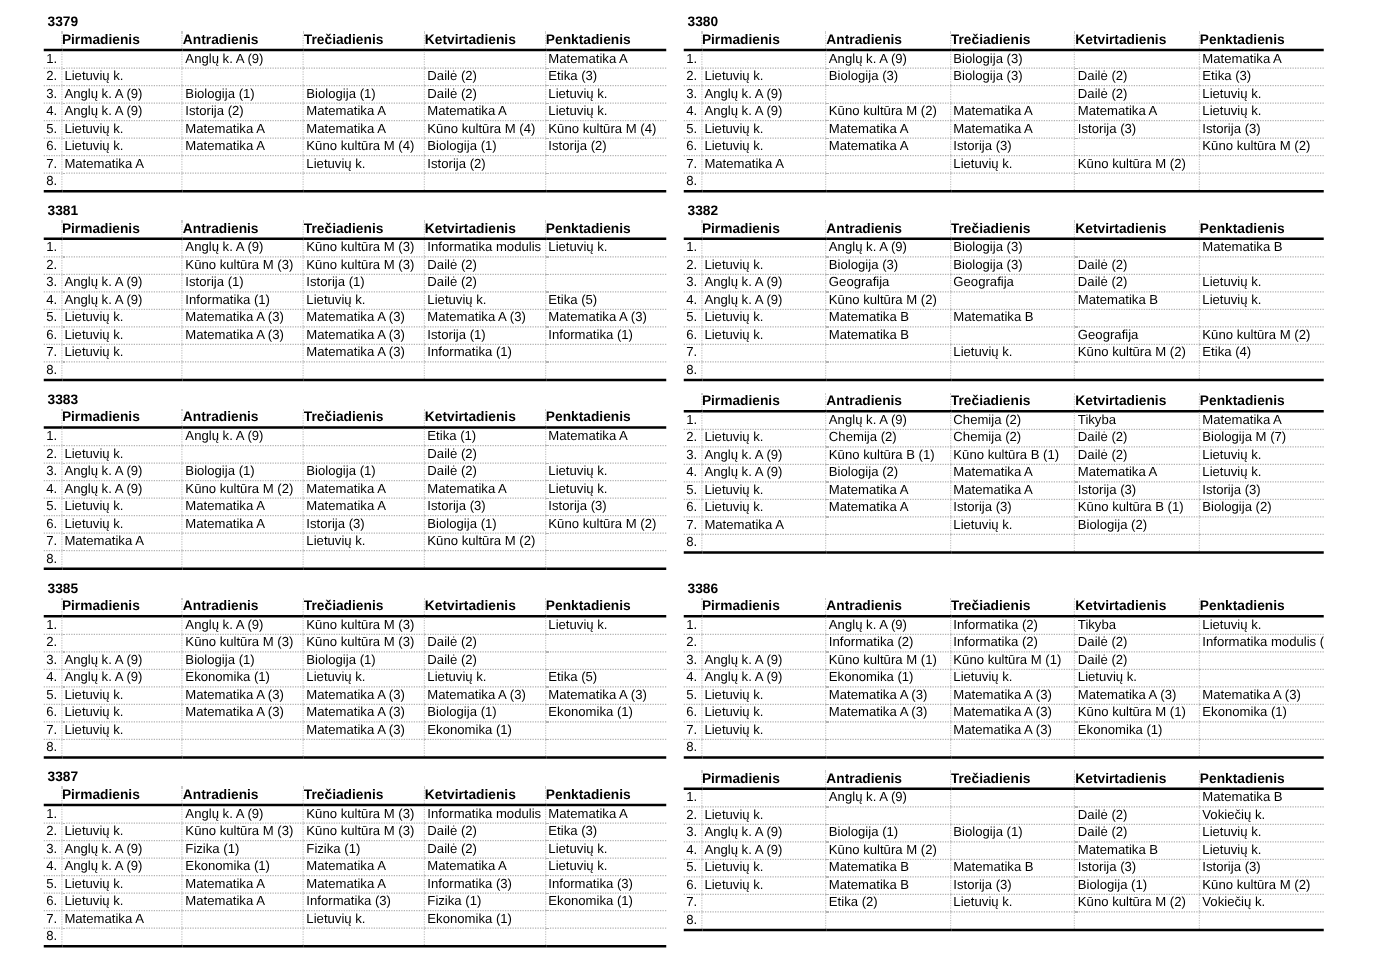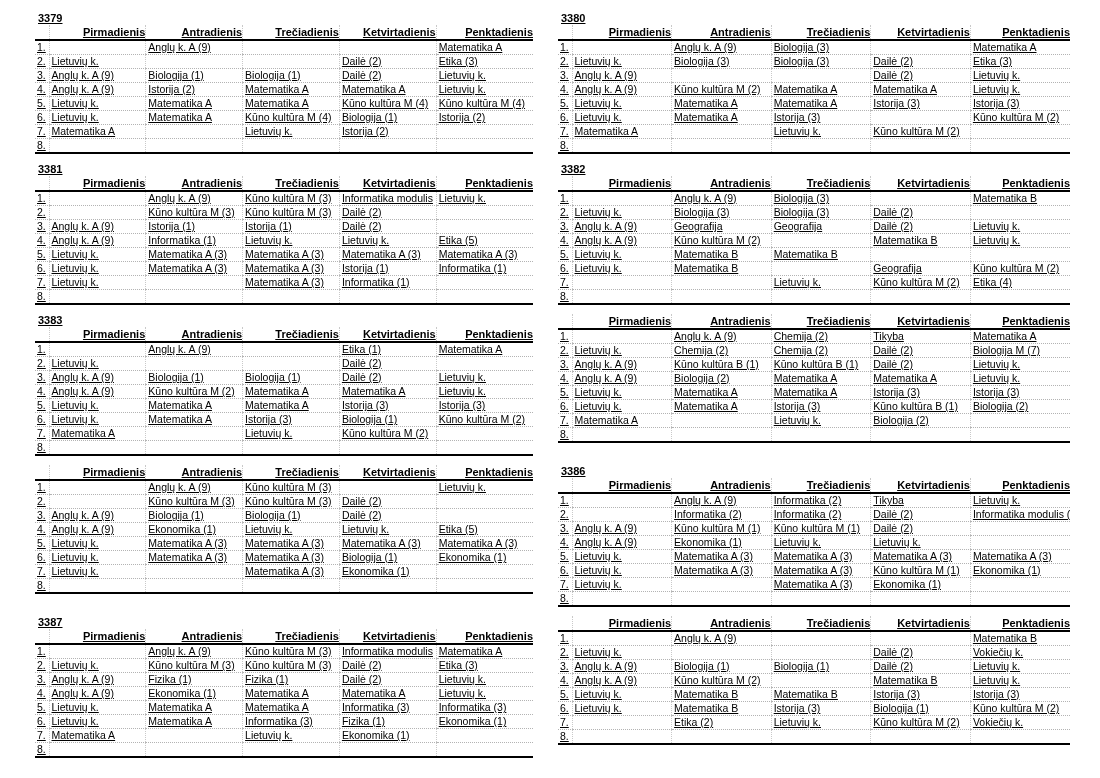--- a/index.html
+++ b/index.html
@@ -11,41 +11,40 @@
     color: #000;
     overflow: hidden;
   }
   .sheet {
     padding: 12px 0 0 35px;
     width: 1100px; height: 778px;
   }
   .grid {
     display: grid;
     grid-template-columns: 498px 512px;
-    column-gap: 25px;
-    text-decoration: underline;
+    column-gap: 14px;
   }
   .block { margin-bottom: 9px; }
   .tnum {
     font-weight: bold;
     font-size: 11px;
     line-height: 13px;
     padding-left: 3px;
   }
   table {
     border-collapse: collapse;
     table-layout: fixed;
     width: 100%;
   }
   col.col-num { width: 14px; }
   th {
     font-weight: bold;
     font-size: 11px;
     height: 15px;
-    text-align: right;
+    text-align: left;
     padding: 0;
     border-bottom: 2px solid #000;
     white-space: nowrap; overflow: hidden;
   }
   th.day { border-left: 1px dotted #c9c9c9; }
   th.num { border-left: none; }
   td {
     font-size: 10.5px;
     height: 13px;
     line-height: 13px;
@@ -591,20 +590,21 @@
               <td class="cell"></td>
               <td class="cell"></td>
               <td class="cell"></td>
               <td class="cell"></td>
               <td class="cell"></td>
             </tr>
           </tbody>
         </table>
       </div>
       <div class="block">
+        <div class="tnum">3385</div>
         <table>
           <colgroup>
             <col class="col-num">
             <col>
             <col>
             <col>
             <col>
             <col>
           </colgroup>
           <thead>

